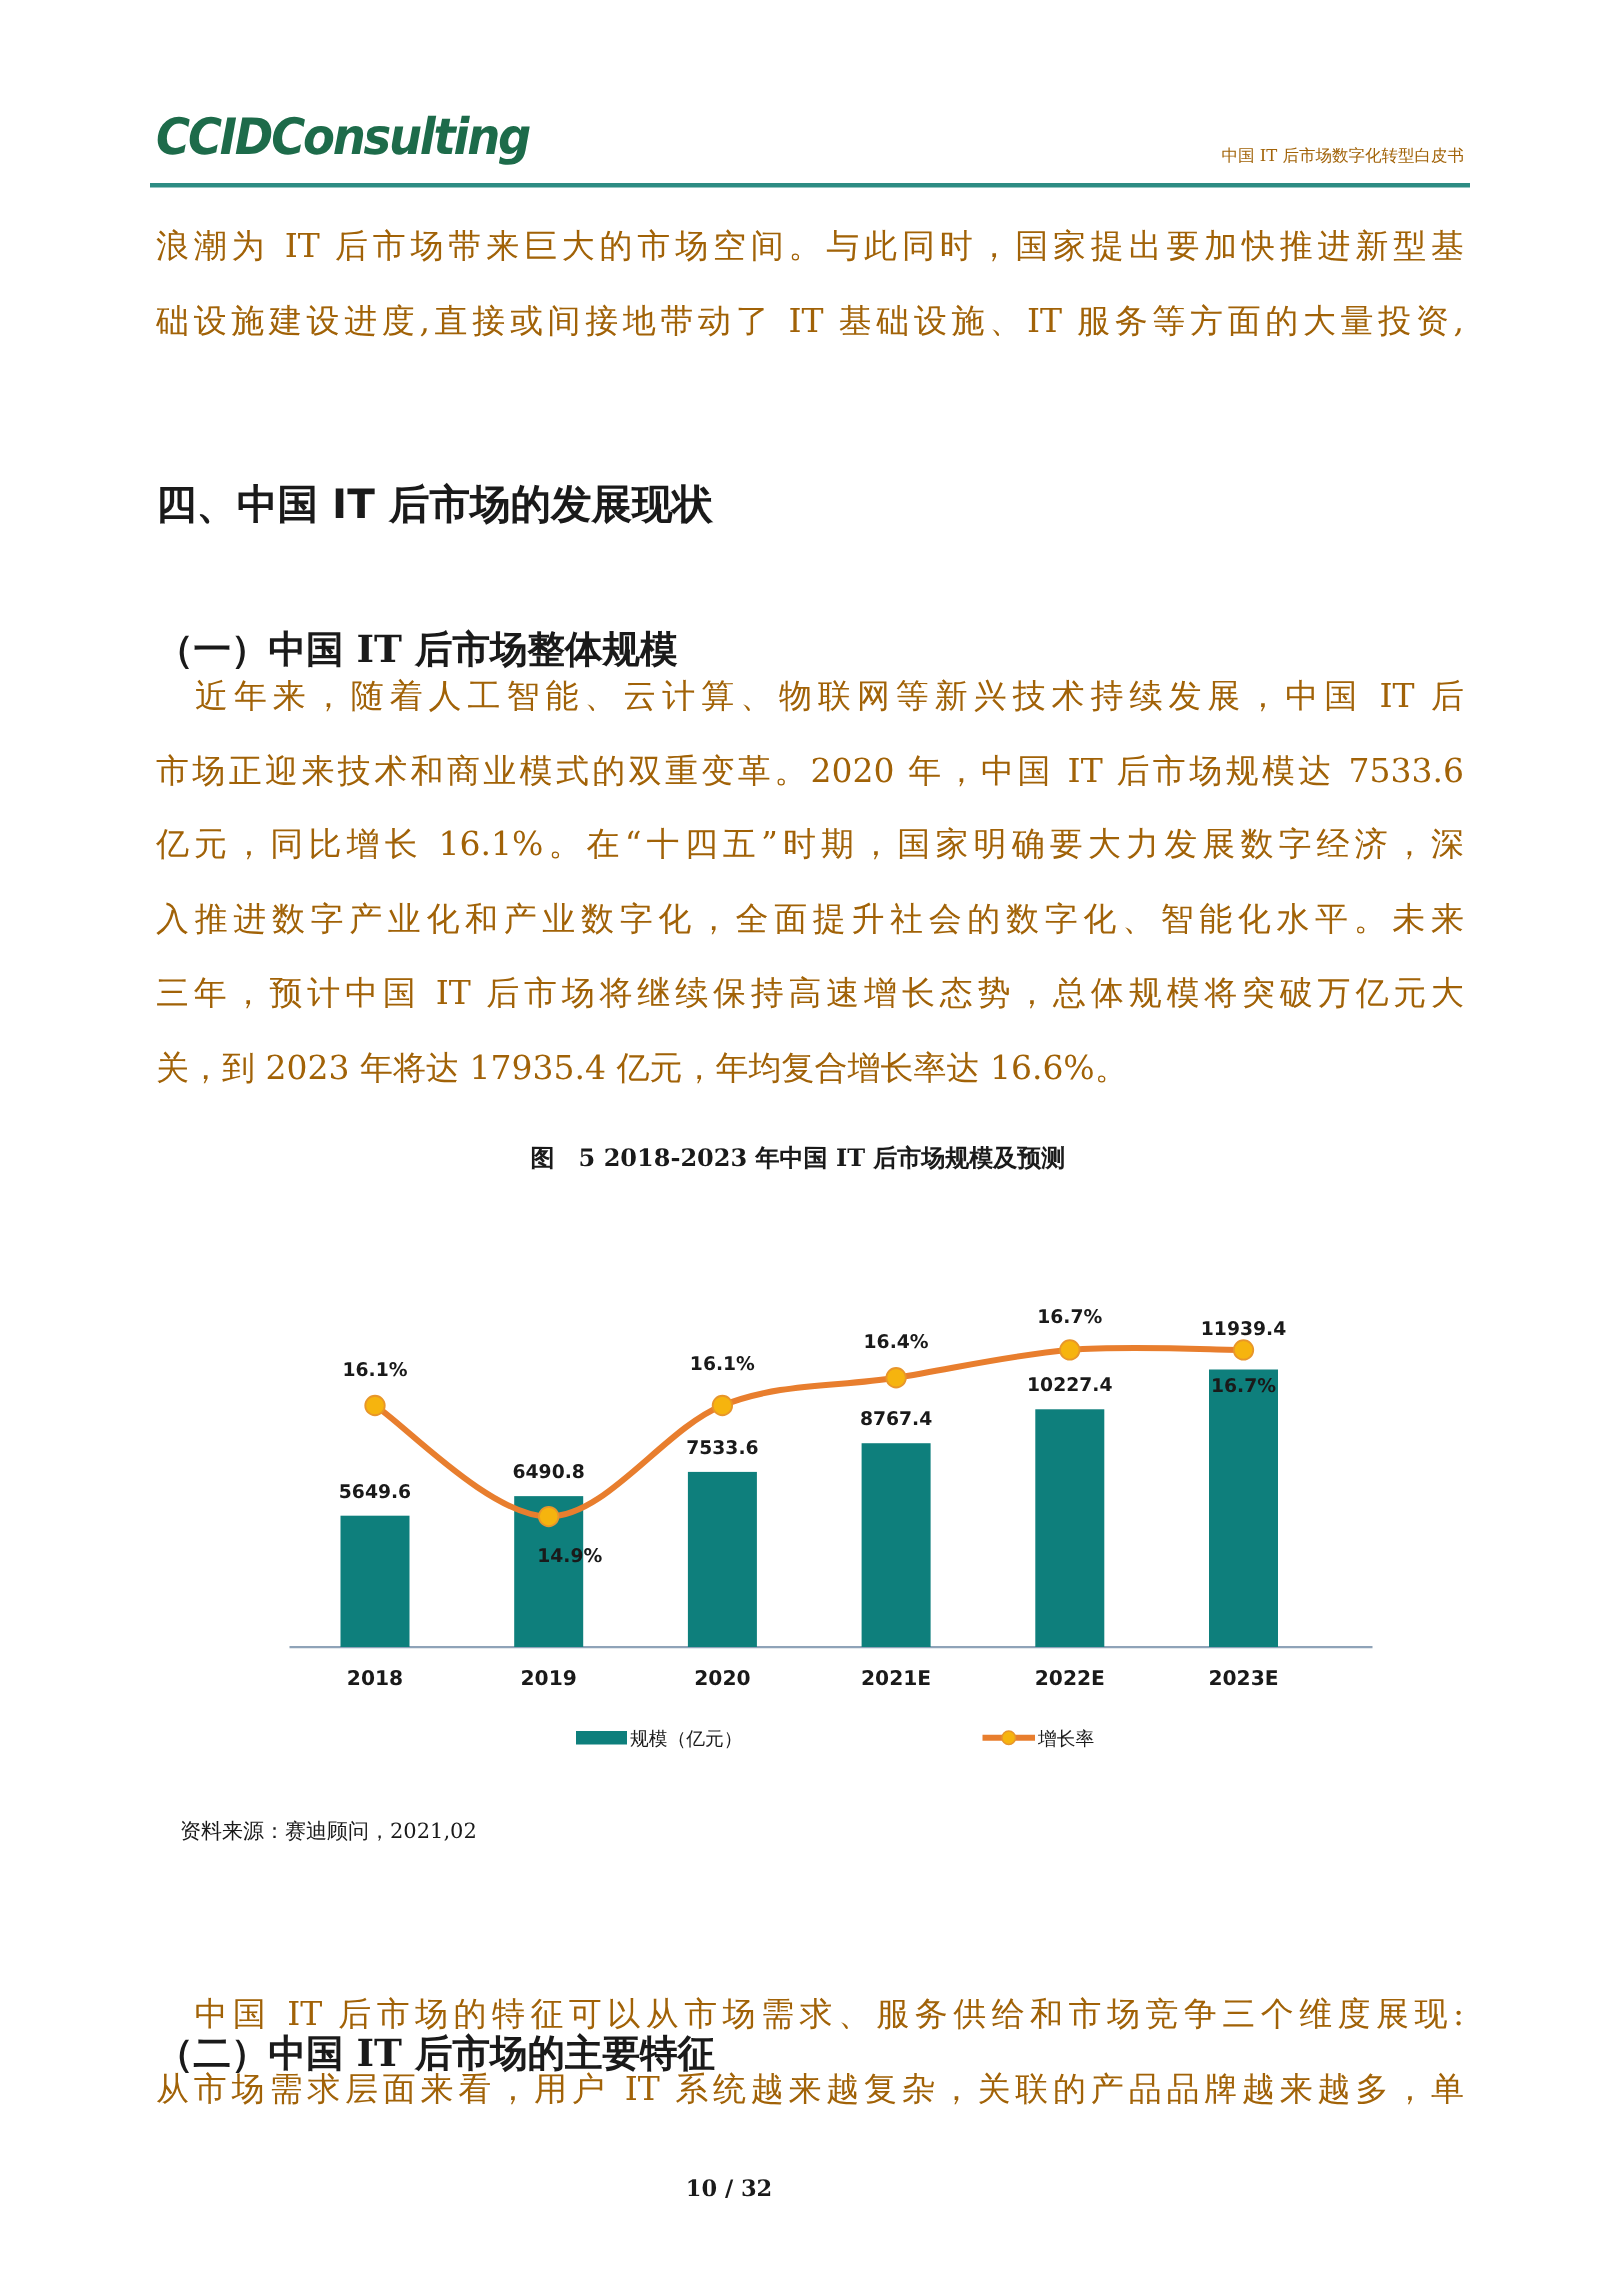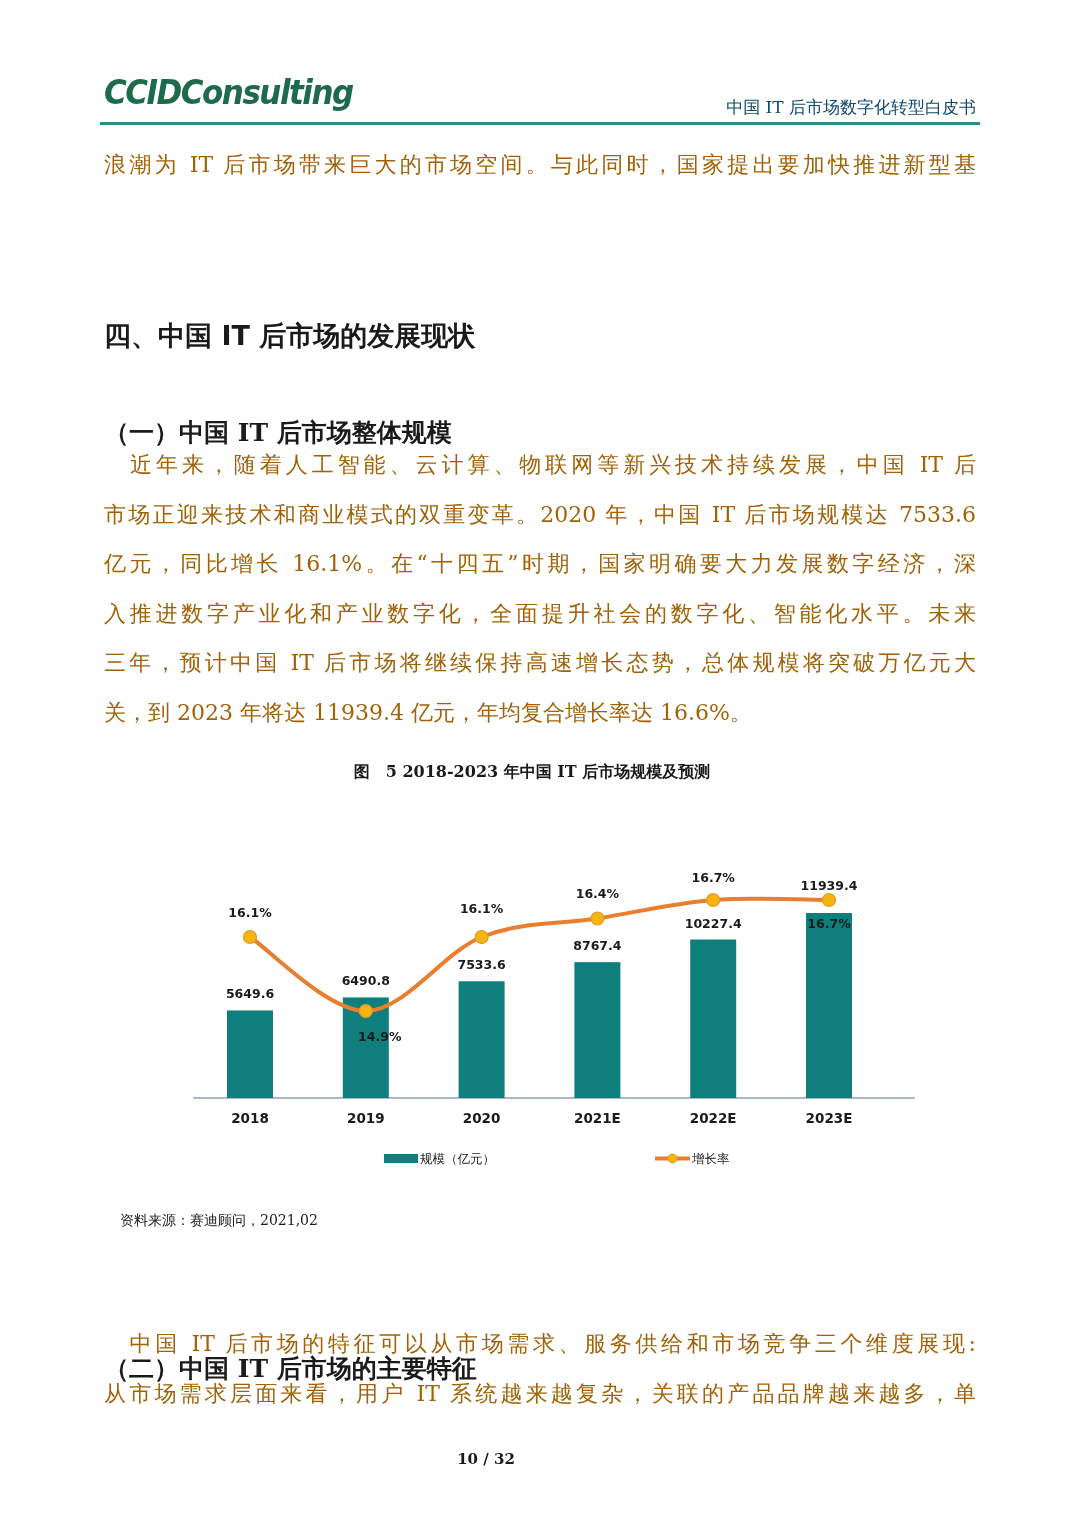--- a/index.html
+++ b/index.html
@@ -1,51 +1,52 @@
 <!DOCTYPE html>
 <html><head>
 <meta charset="utf-8">
 <style>
   html, body { margin: 0; padding: 0; background: #ffffff; }
   body { width: 1080px; height: 1526px; position: relative; overflow: hidden; font-family: "DejaVu Serif", "Liberation Serif", serif; color: #1a1a1a; }
   .abs { position: absolute; }
   .logo { left: 104px; top: 74px; font-family: "DejaVu Sans", "Liberation Sans", sans-serif; font-weight: bold; font-style: italic; font-size: 31px; color: #1d6b4a; letter-spacing: -1.5px; transform: scaleY(1.08); }
-  .header-title { right: 104px; top: 96px; font-size: 17px; color: #0c4a6e; font-family: "DejaVu Serif", "Liberation Serif", serif; }
+  .header-title { right: 104px; top: 96px; font-size: 11px; color: #a16207; font-family: "DejaVu Serif", "Liberation Serif", serif; }
   .header-rule { left: 100px; top: 122px; width: 880px; height: 3px; background: #2d8c83; }
   .para { left: 104px; width: 872px; font-size: 22px; line-height: 49.5px; text-align: justify; text-align-last: left; font-family: "DejaVu Serif", "Liberation Serif", serif; color: #a16207; }
   .para .line { display: block; white-space: nowrap; text-align-last: justify; text-align: justify; }
   .para .line.last { text-align-last: left; }
   .h1 { left: 104px; top: 318px; font-size: 27px; font-weight: bold; font-family: "DejaVu Sans", "Liberation Sans", sans-serif; }
   .h2 { left: 104px; font-size: 25px; font-weight: bold; font-family: "DejaVu Serif", "Liberation Serif", serif; margin-top: 28px; }
   .fig-caption { left: 0; width: 1064px; top: 762px; text-align: center; font-size: 16px; font-weight: bold; font-family: "DejaVu Serif", "Liberation Serif", serif; }
   .source { left: 120px; top: 1212px; font-size: 14px; font-family: "DejaVu Serif", "Liberation Serif", serif; }
   .page-num { left: 0; width: 972px; top: 1450px; text-align: center; font-size: 15px; font-weight: bold; font-family: "DejaVu Serif", "Liberation Serif", serif; }
   svg text { font-family: "DejaVu Sans", "Liberation Sans", sans-serif; }
 </style>
 </head>
 <body>
 
 <div class="abs logo">CCIDConsulting</div>
 <div class="abs header-title">中国 IT 后市场数字化转型白皮书</div>
 <div class="abs header-rule"></div>
 
 <div class="abs para" style="top:140px;">
   <span class="line">浪潮为 IT 后市场带来巨大的市场空间。与此同时，国家提出要加快推进新型基</span>
+  <span class="line">础设施建设进度,直接或间接地带动了 IT 基础设施、IT 服务等方面的大量投资,</span>
 </div>
 
 <div class="abs h1">四、中国 IT 后市场的发展现状</div>
 
 <div class="abs h2" style="top:388px;">（一）中国 IT 后市场整体规模</div>
 <div class="abs para" style="top:440px;">
   <span class="line">　近年来，随着人工智能、云计算、物联网等新兴技术持续发展，中国 IT 后</span>
   <span class="line">市场正迎来技术和商业模式的双重变革。2020 年，中国 IT 后市场规模达 7533.6</span>
   <span class="line">亿元，同比增长 16.1%。在“十四五”时期，国家明确要大力发展数字经济，深</span>
   <span class="line">入推进数字产业化和产业数字化，全面提升社会的数字化、智能化水平。未来</span>
   <span class="line">三年，预计中国 IT 后市场将继续保持高速增长态势，总体规模将突破万亿元大</span>
-  <span class="line last">关，到 2023 年将达 11939.4 亿元，年均复合增长率达 16.6%。</span>
+  <span class="line last">关，到 2023 年将达 17935.4 亿元，年均复合增长率达 16.6%。</span>
 </div>
 
 <div class="abs fig-caption">图　5 2018-2023 年中国 IT 后市场规模及预测</div>
 
 <svg class="abs" style="left:0; top:0;" width="1080" height="1526">
   <g id="chart-root">
       <line x1="193" y1="1098" x2="915" y2="1098" stroke="#8fa3b8" stroke-width="1.5"></line>
       <rect x="227" y="1010.4599226091764" width="46" height="87.54007739082367" fill="#0e7f7c"></rect>
       <rect x="342.8" y="997.4255992763456" width="46" height="100.57440072365446" fill="#0e7f7c"></rect>
       <rect x="458.6" y="981.2675008794412" width="46" height="116.73249912055883" fill="#0e7f7c"></rect>

